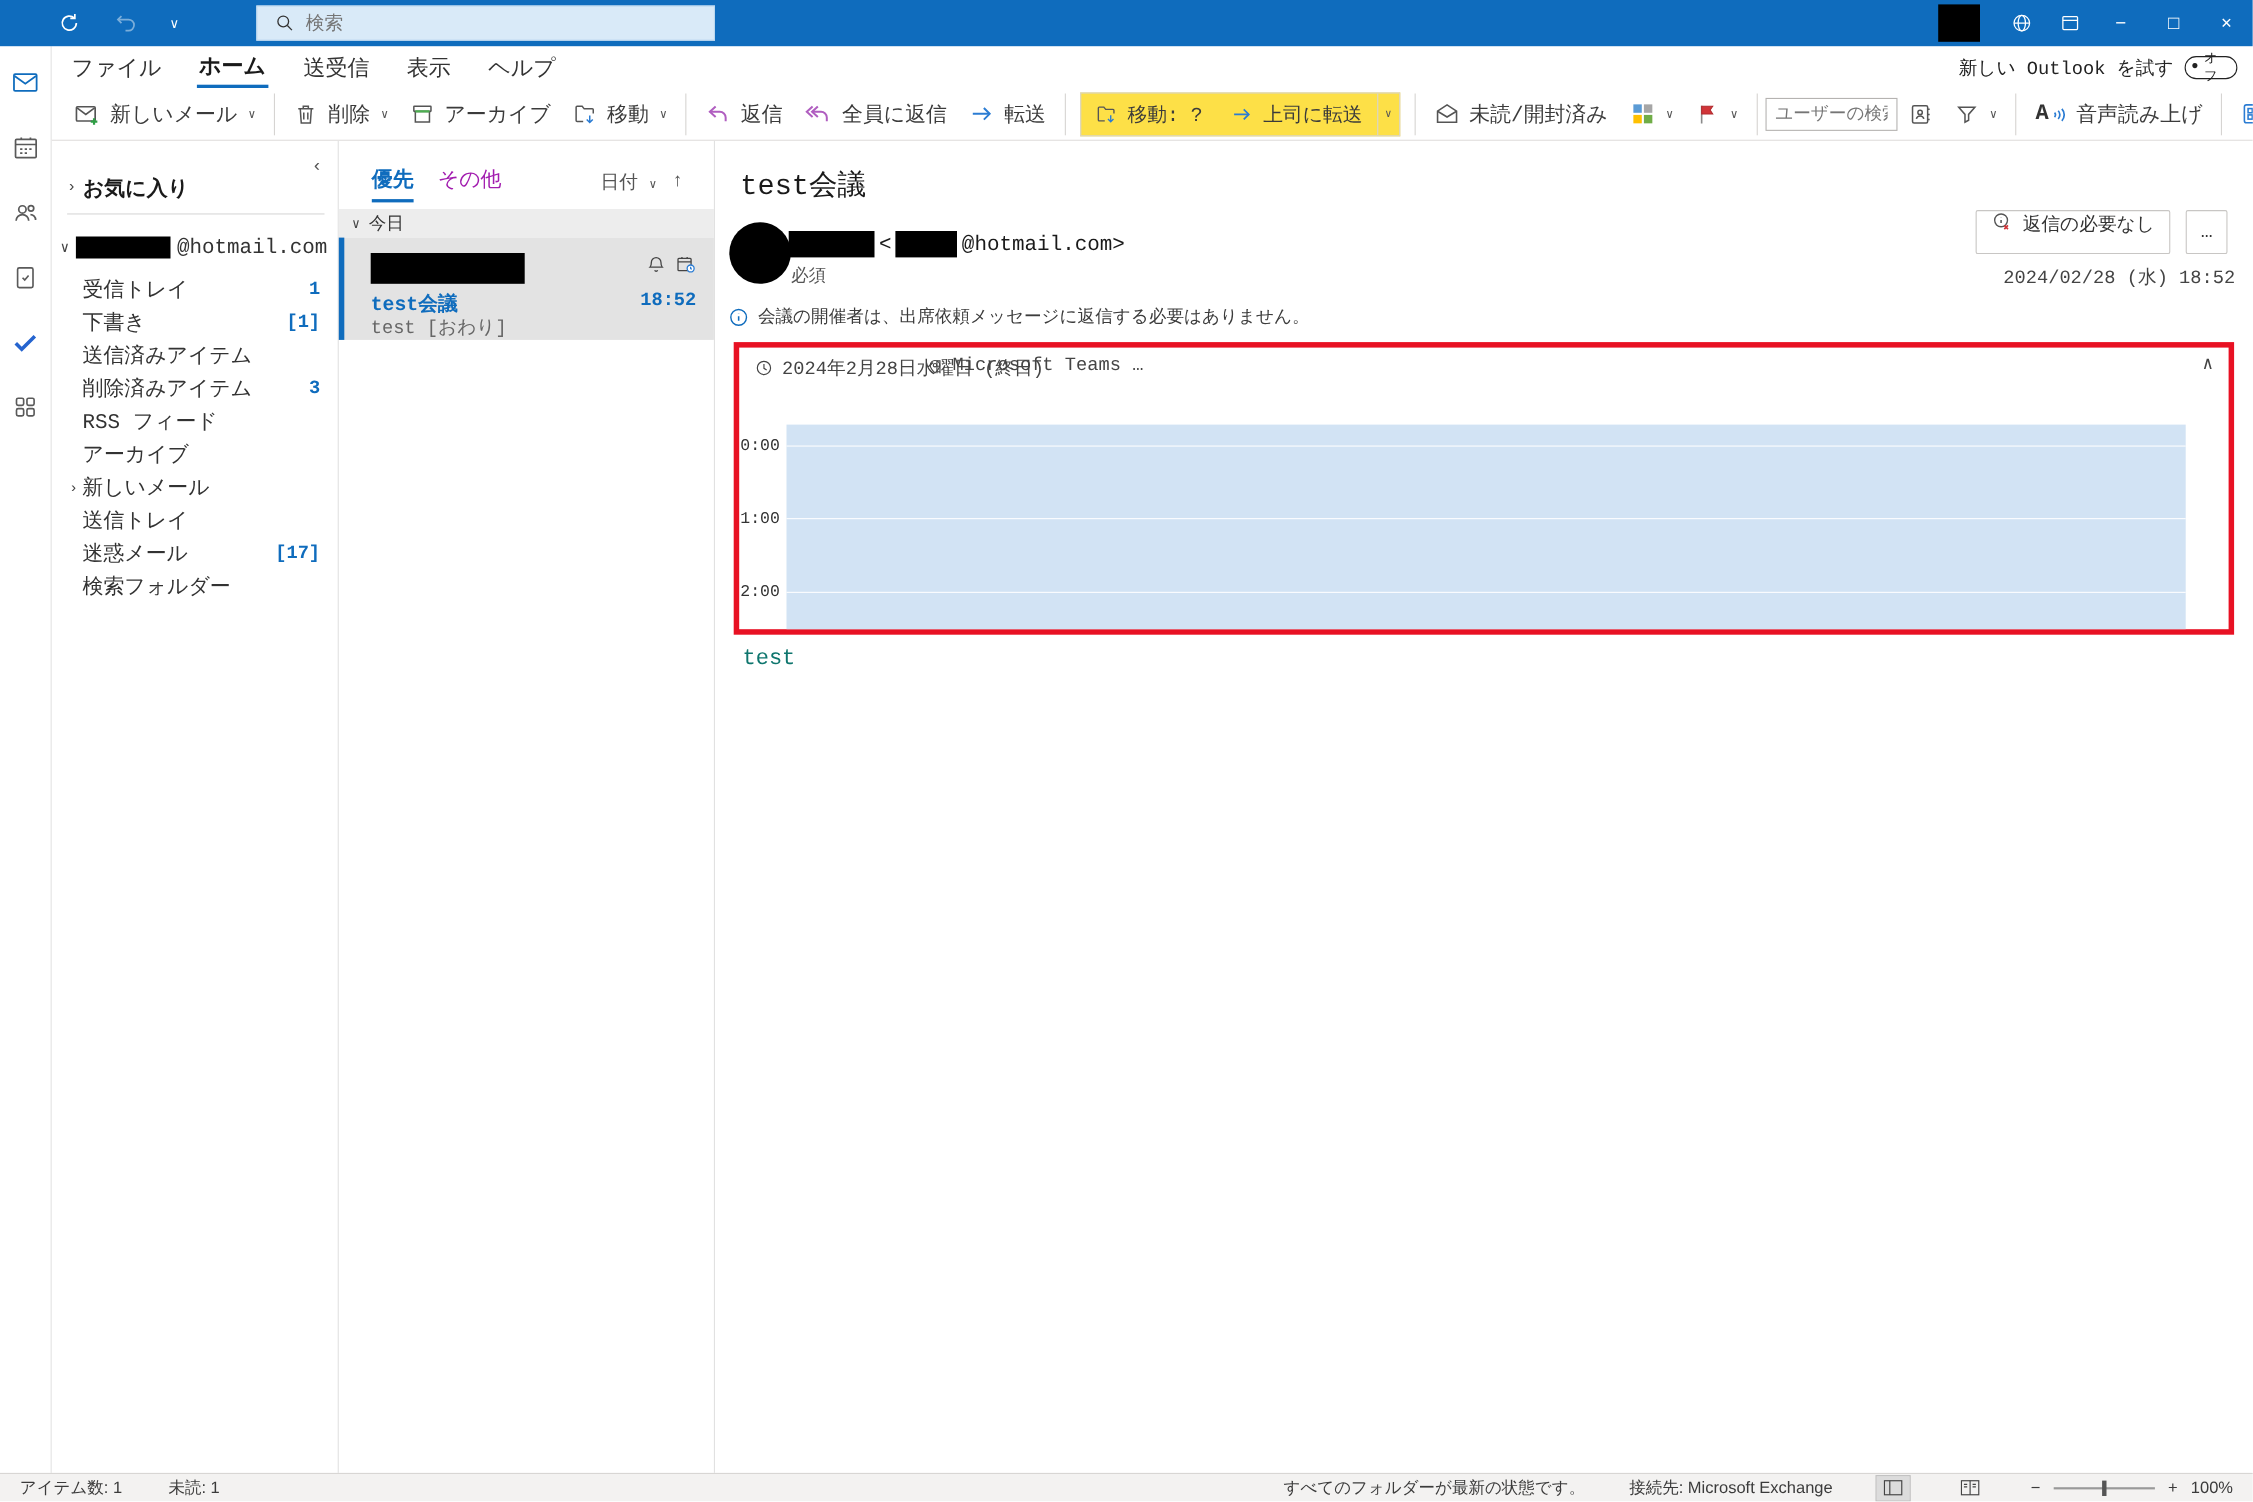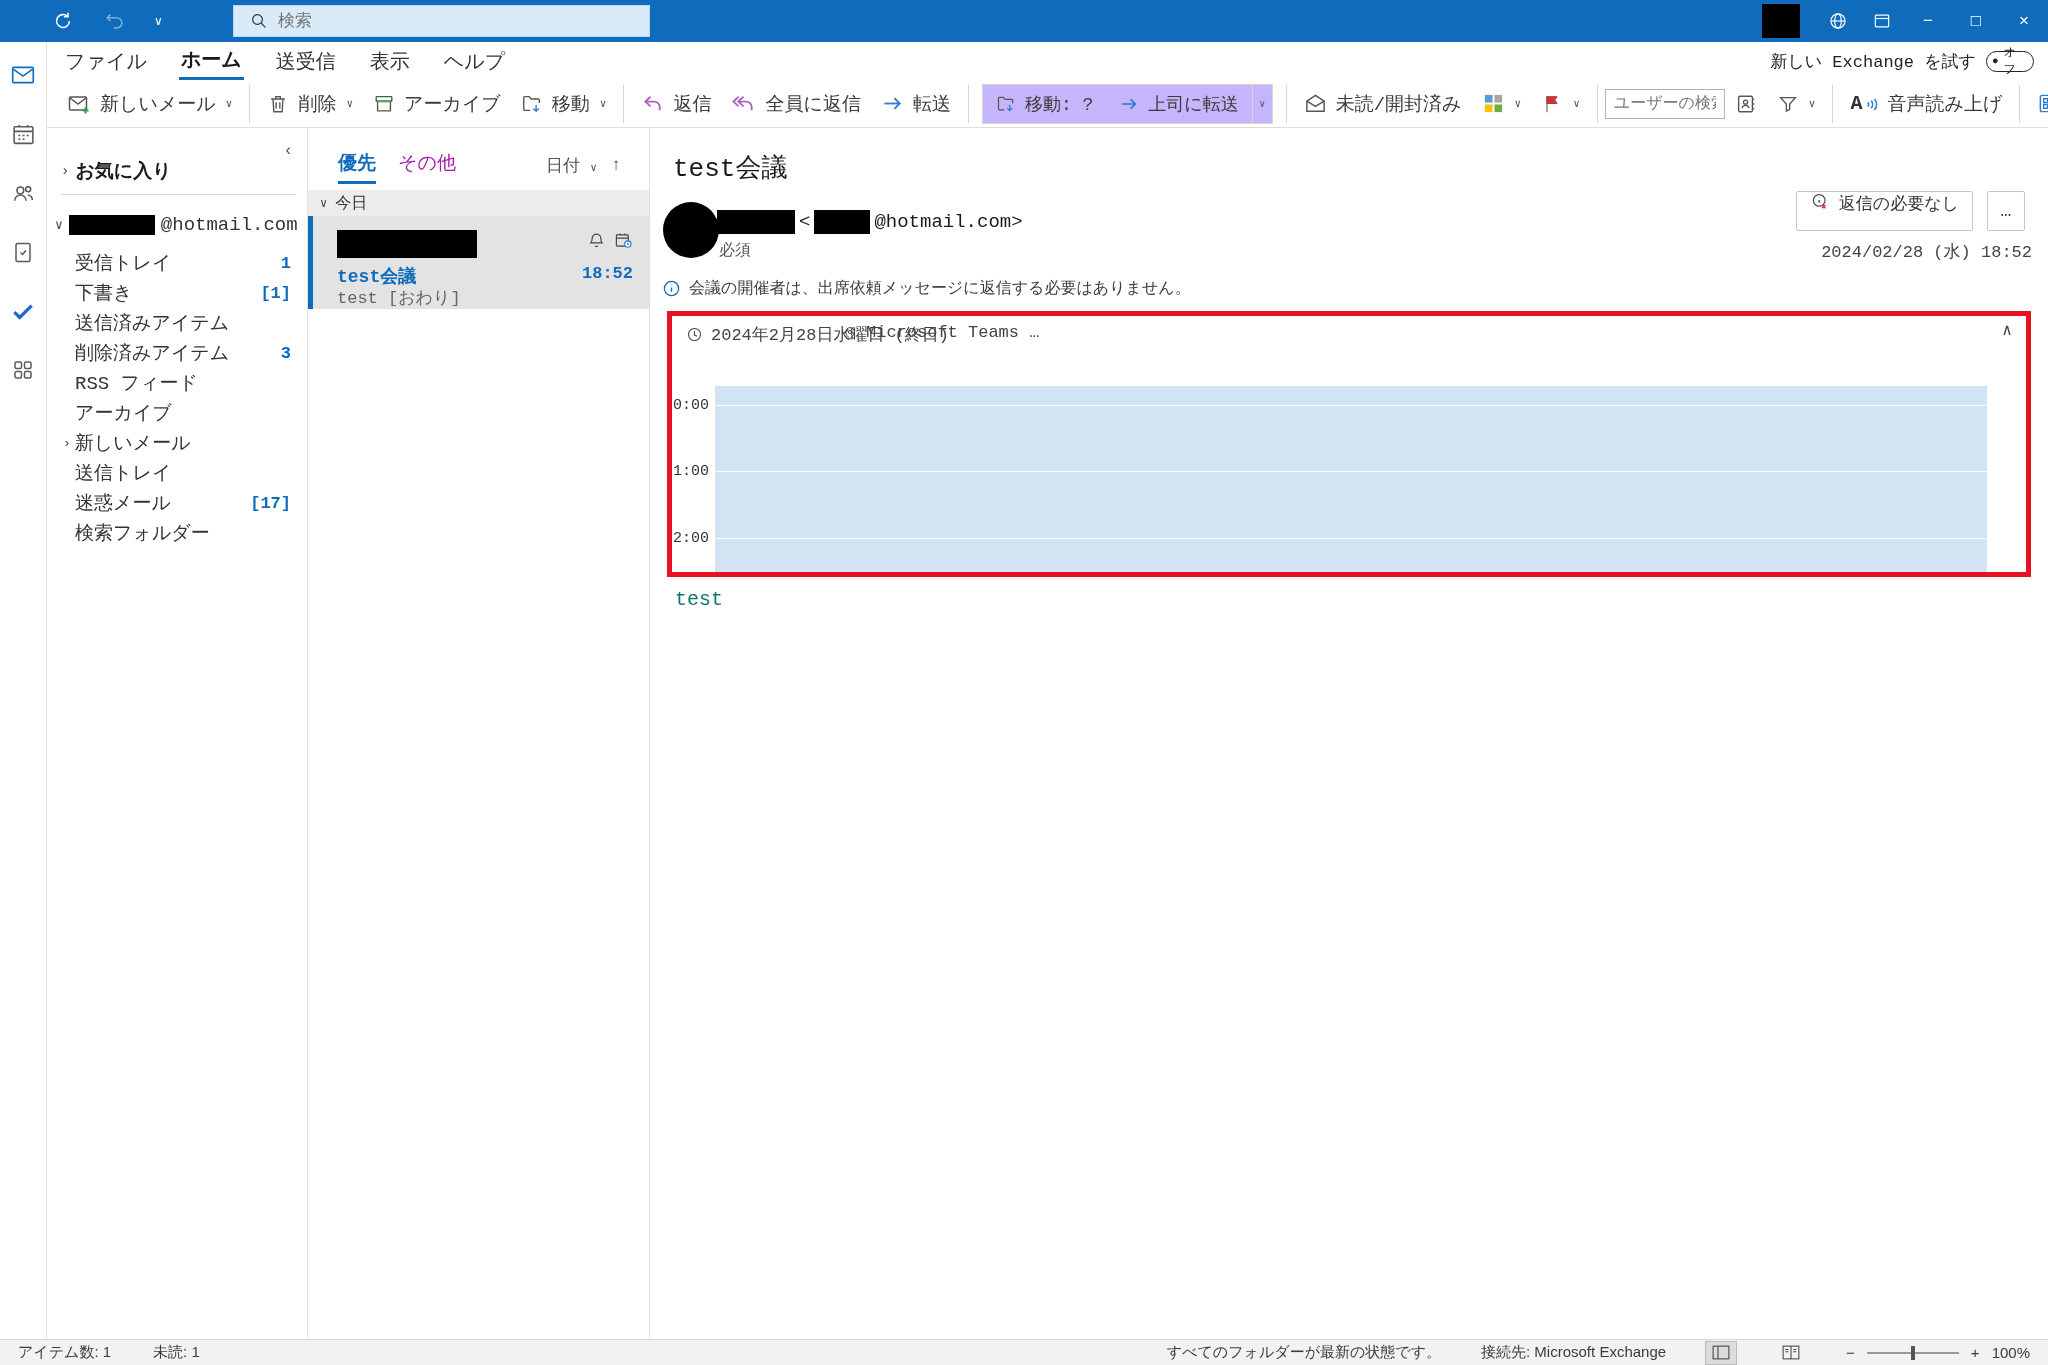--- a/index.html
+++ b/index.html
@@ -46,21 +46,21 @@
 
   
   .toolbar { height:48px; flex:none; display:flex; align-items:center; padding-left:10px; font-size:19px; color:#3b3b3b; border-bottom:1px solid #e0dedc; white-space:nowrap; }
   .tbtn { display:flex; align-items:center; gap:9px; padding:0 10px; height:40px; border-radius:3px; }
   .tbtn svg { flex:none; }
   .caret { font-size:11px; color:#555; margin-left:1px; }
   .vsep { width:1px; height:38px; background:#d6d4d2; margin:0 7px; flex:none; }
   .ico { stroke:#555; fill:none; stroke-width:1.5; }
   .ico-purple { stroke:#b05ec0; fill:none; stroke-width:1.9; }
   .ico-blue { stroke:#2b7cd3; fill:none; stroke-width:1.9; }
-  .qsteps { display:flex; align-items:stretch; border:1px solid #d6d4d2; background:#c4b5fd; height:40px; margin:0 6px; }
+  .qsteps { display:flex; align-items:stretch; border:1px solid #d6d4d2; background:#fde047; height:40px; margin:0 6px; }
   .qitem { display:flex; align-items:center; gap:9px; padding:0 13px; font-size:18px; }
   .qcombo { width:20px; border-left:1px solid #d6d4d2; display:flex; align-items:center; justify-content:center; font-size:10px; color:#555; }
   .user-search { width:120px; height:30px; border:1px solid #b5b3b1; padding:0 8px; font-size:16px; font-family:inherit; color:#333; outline:none; }
   .read-aloud-letter { font-size:20px; font-weight:bold; color:#333; }
 
   
   .content-row { flex:1; display:flex; min-height:0; }
 
   
   .folder-pane { width:261px; flex:none; border-right:1px solid #e1e1e1; position:relative; font-size:19px; color:#333; }
@@ -229,21 +229,21 @@
 
     <div class="right-col">
 
       <div class="tabrow">
         <span class="rtab">ファイル</span>
         <span class="rtab active">ホーム</span>
         <span class="rtab">送受信</span>
         <span class="rtab">表示</span>
         <span class="rtab">ヘルプ</span>
         <div class="tab-right">
-          <span class="try-label">新しい Exchange を試す</span>
+          <span class="try-label">新しい Outlook を試す</span>
           <span class="toggle">
             <span class="knob">●</span>
             <span class="state">オフ</span>
           </span>
         </div>
       </div>
 
       <div class="toolbar">
         <div class="tbtn">
           <svg class="ico" width="24" height="24" viewBox="0 0 24 24">

